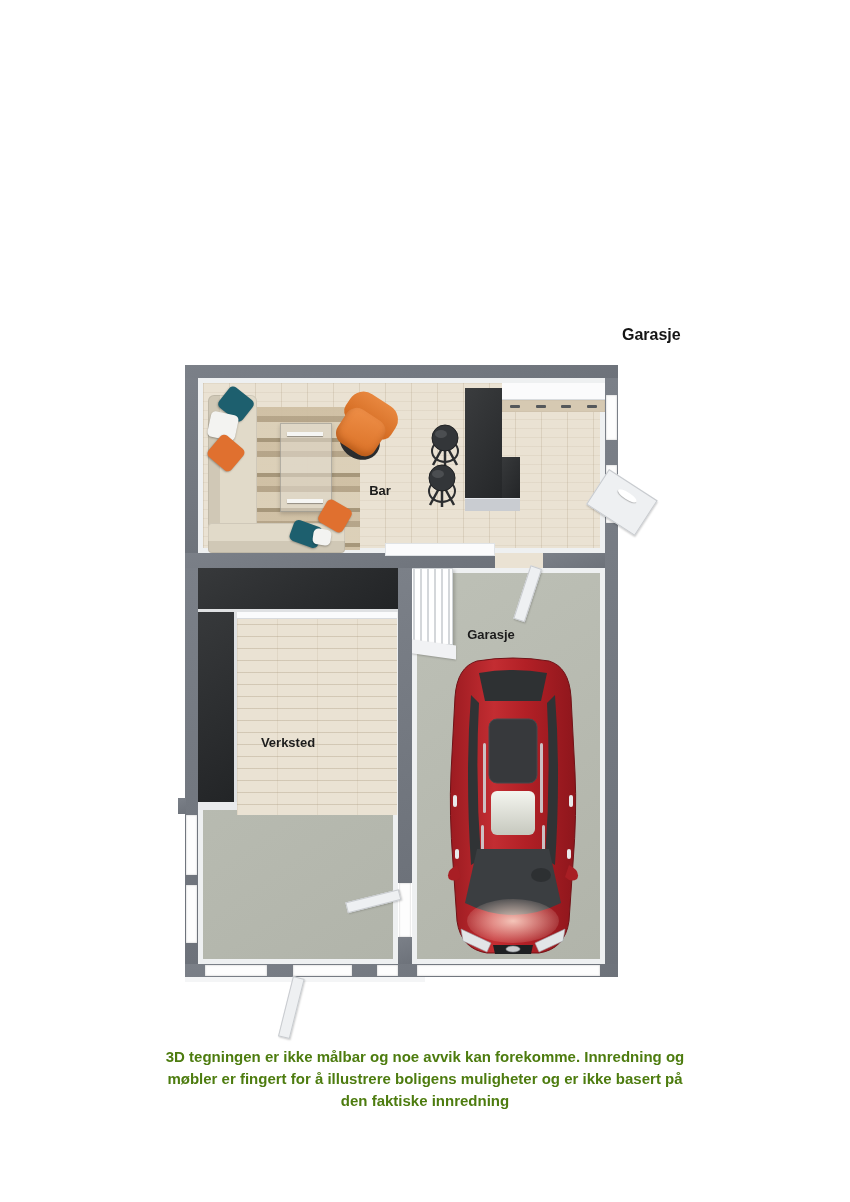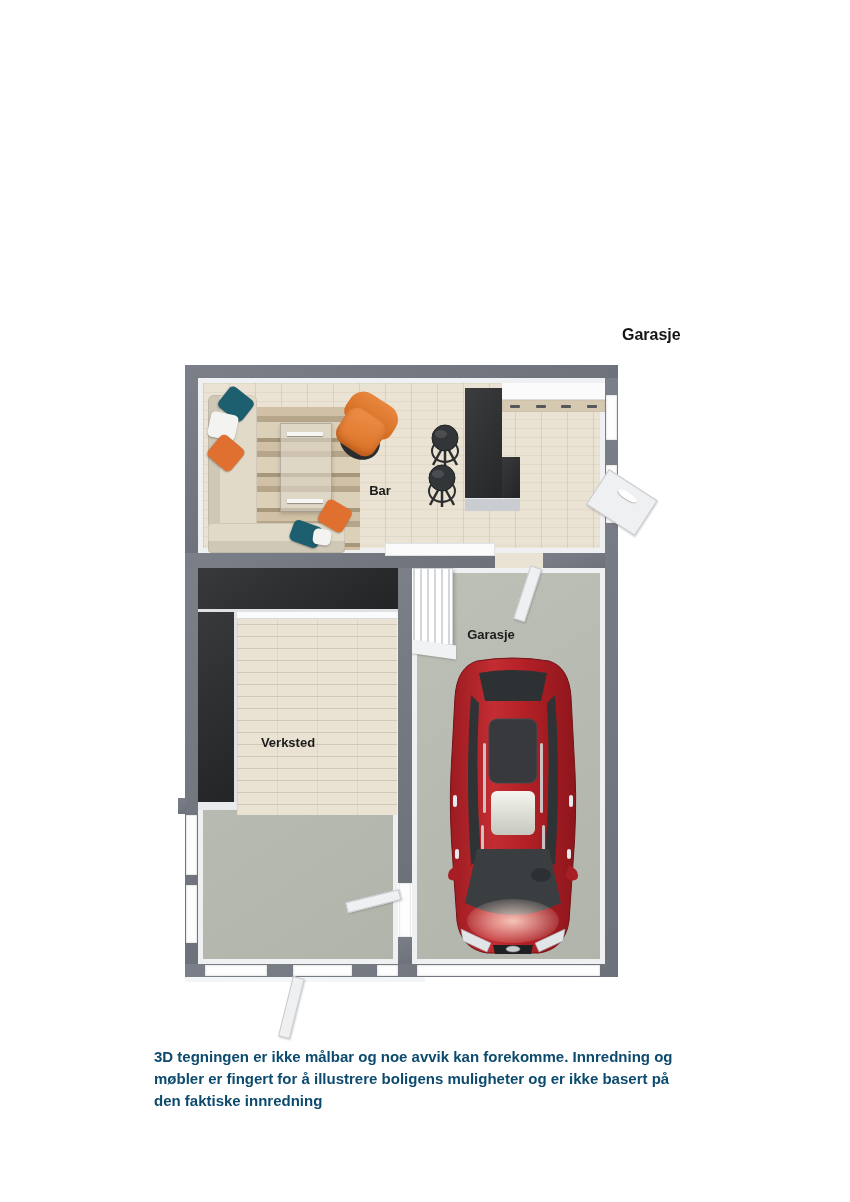--- a/index.html
+++ b/index.html
@@ -2,21 +2,21 @@
 <html style="--wall: #6d727a; --wall-hi: #7b8088; --inner-face: #eef0f1; --wood: #eae2d3; --concrete: #b9bcb2; --counter-base: #c9ccd1; --sofa: #ded7c6; --pillow-teal: #1d5f6e; --pillow-orange: #e0702f; --pillow-white: #f3f3f1; --armchair: #e0772e; --stool: #333639; --car-body: #b22026; --car-glass: #35383b; --stairs: #f4f5f6;"><head>
 <meta charset="utf-8">
 <style>
   html,body{margin:0;padding:0;background:#ffffff;}
   .canvas{position:relative;width:850px;height:1202px;background:#fff;overflow:hidden;
           font-family:"Liberation Sans","DejaVu Sans",sans-serif;color:#1a1a1a;}
   .abs{position:absolute;}
   
   .plan-title{position:absolute;left:622px;top:326px;font-size:16px;font-weight:bold;color:#151515;}
   .disclaimer{position:absolute;left:50%;transform:translateX(-50%);top:1046px;width:542px;
-              font-size:15px;line-height:22px;font-weight:bold;color:#0c4a6e;}
+              text-align:center;font-size:15px;line-height:22px;font-weight:bold;color:#4d7c0f;}
   .room-label{position:absolute;font-size:13px;font-weight:bold;color:#1c1c1c;text-align:center;}
   
   .plan{position:absolute;left:185px;top:365px;width:433px;height:612px;}
   .wall{position:absolute;background:linear-gradient(160deg,var(--wall-hi),var(--wall)) ;}
   .wseg{position:absolute;background:#fdfdfd;box-shadow:inset 0 0 2px rgba(0,0,0,.25);}
   
   .floor-wood{position:absolute;background-color:var(--wood);
     background-image:repeating-linear-gradient(90deg,rgba(155,135,105,.20) 0 1px,transparent 1px 26px),
                      repeating-linear-gradient(180deg,rgba(155,135,105,.10) 0 1px,transparent 1px 9px);
     border:5px solid var(--inner-face);box-sizing:border-box;}

